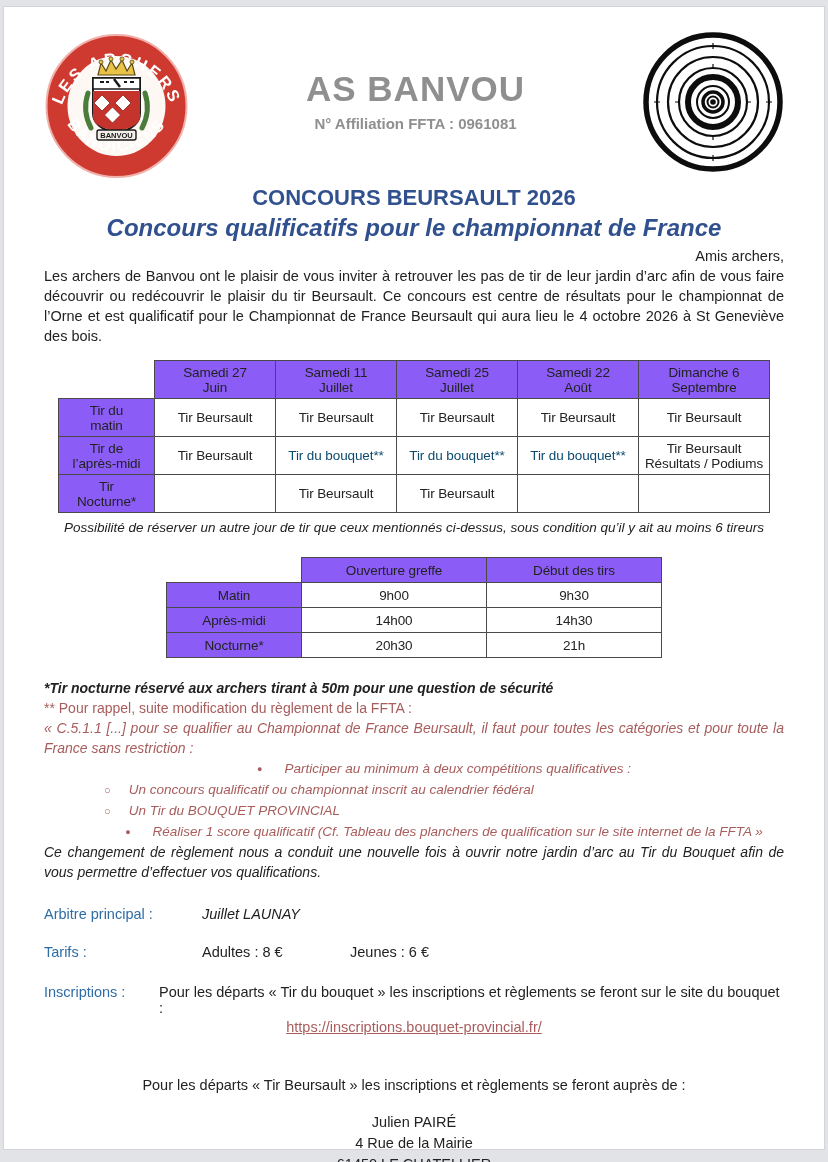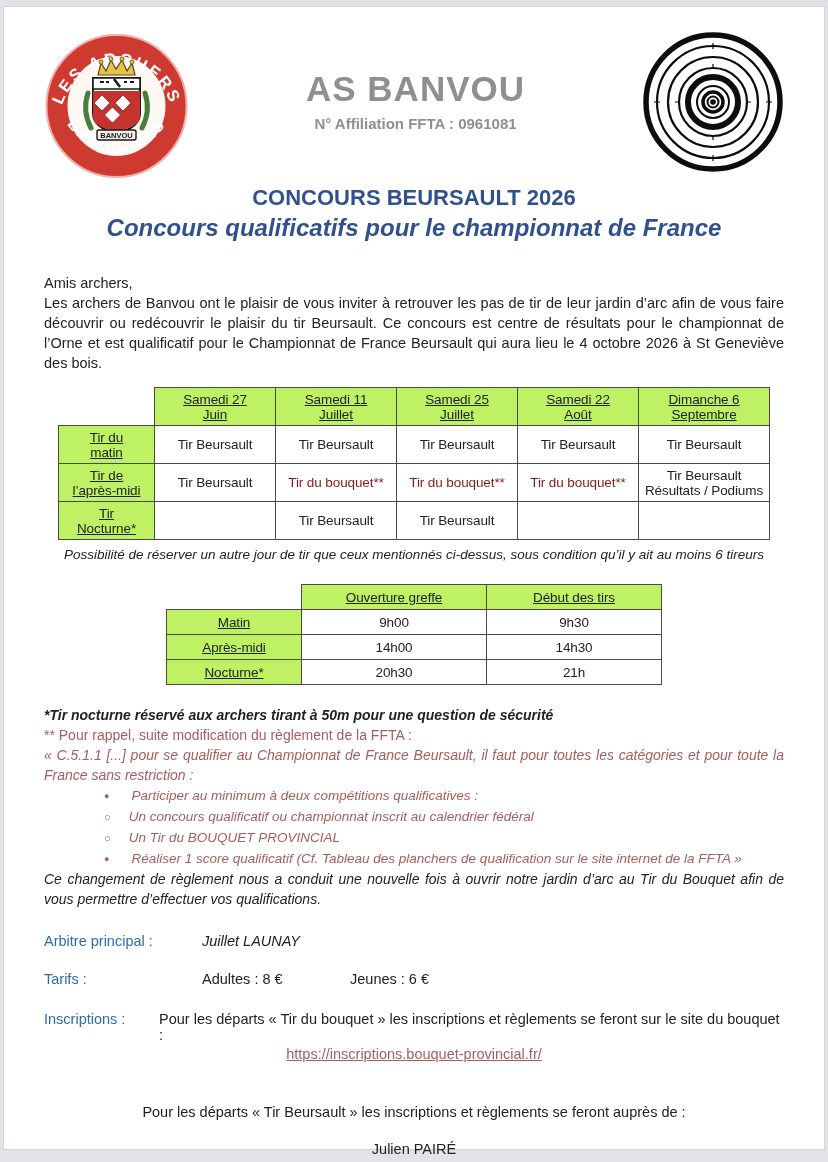--- a/index.html
+++ b/index.html
@@ -14,51 +14,51 @@
   .badge-wrap { width:145px; height:146px; flex:0 0 auto; margin-top:4px; }
   .club-head { text-align:center; margin-top:40px; flex:1; }
   .club-name { font-size:35px; font-weight:bold; color:#8f8f8f; letter-spacing:1px; }
   .club-affil { font-size:15px; font-weight:bold; color:#8f8f8f; margin-top:6px; }
   .target-wrap { width:142px; height:142px; flex:0 0 auto; margin-top:2px; }
 
   
   .doc-title { text-align:center; color:#30508e; font-size:22px; font-weight:bold; margin-top:6px; }
   .doc-subtitle { text-align:center; color:#30508e; font-size:24px; font-weight:bold; font-style:italic; margin-top:3px; }
 
-  .salutation { text-align:left; font-size:14.5px; margin-top:33px; }
+  .salutation { text-align:right; font-size:14.5px; margin-top:6px; }
   .intro { font-size:14.5px; line-height:20px; text-align:justify; margin-top:2px; }
 
   
   table { border-collapse:collapse; font-size:13.5px; letter-spacing:-0.1px; }
   td,th { border:1.5px solid #4a4a4a; text-align:center; vertical-align:middle;
           white-space:pre-line; padding:1px 2px; font-weight:normal; }
   .nb { border:none !important; background:#fff !important; }
-  .hd { background:#bef264;text-decoration:underline; }
+  .hd { background:#8b5cf6; }
   .schedule-table { margin:14px 0 0 14px; table-layout:fixed; width:711px; }
   .schedule-table .c0 { width:96px; }
   .schedule-table .c  { width:121px; }
   .schedule-table .cl { width:131px; }
   .schedule-table tr { height:38px; }
-  .red-cell { color:#7f1d1d; }
+  .red-cell { color:#0c4a6e; }
   .reserve-note { font-size:13.5px; font-style:italic; text-align:center; margin-top:7px; }
 
   .hours-table { margin:22px 0 0 122px; table-layout:fixed; width:495px; font-weight:bold; }
   .hours-table .h0 { width:135px; }
   .hours-table .h1 { width:185px; }
   .hours-table .h2 { width:175px; }
   .hours-table tr { height:25px; }
   .hours-table td.val { font-weight:normal; }
 
   
   .notes { margin-top:20px; font-size:14px; line-height:20px; }
   .note-nocturne { font-weight:bold; font-style:italic; }
   .note-red { color:#a85c5c; }
   .note-quote { color:#a85c5c; font-style:italic; text-align:justify; }
   ul.lvl1 { list-style:none; color:#a85c5c; font-style:italic; font-size:13.5px; }
-  ul.lvl1 > li { padding-left:92px; text-indent:-32px; margin-top:1px; }
+  ul.lvl1 > li { padding-left:92px; text-indent:-32px; margin-top:1px;text-align:center; }
   ul.lvl1 > li::before { content:"\25CF"; font-size:9px; margin-right:22px; vertical-align:1px; }
   ul.lvl2 { list-style:none; }
   ul.lvl2 > li { padding-left:88px; text-indent:-28px; margin-top:1px; }
   ul.lvl2 > li::before { content:"\25CB"; font-size:11px; margin-right:18px; }
   .note-conclusion { font-style:italic; text-align:justify; }
 
   
   .info-row { display:flex; font-size:14.5px; align-items:baseline; }
   .info-label { color:#2e6ca5; font-weight:normal; width:158px; flex:0 0 auto; }
   .row-referee { margin-top:24px; }

